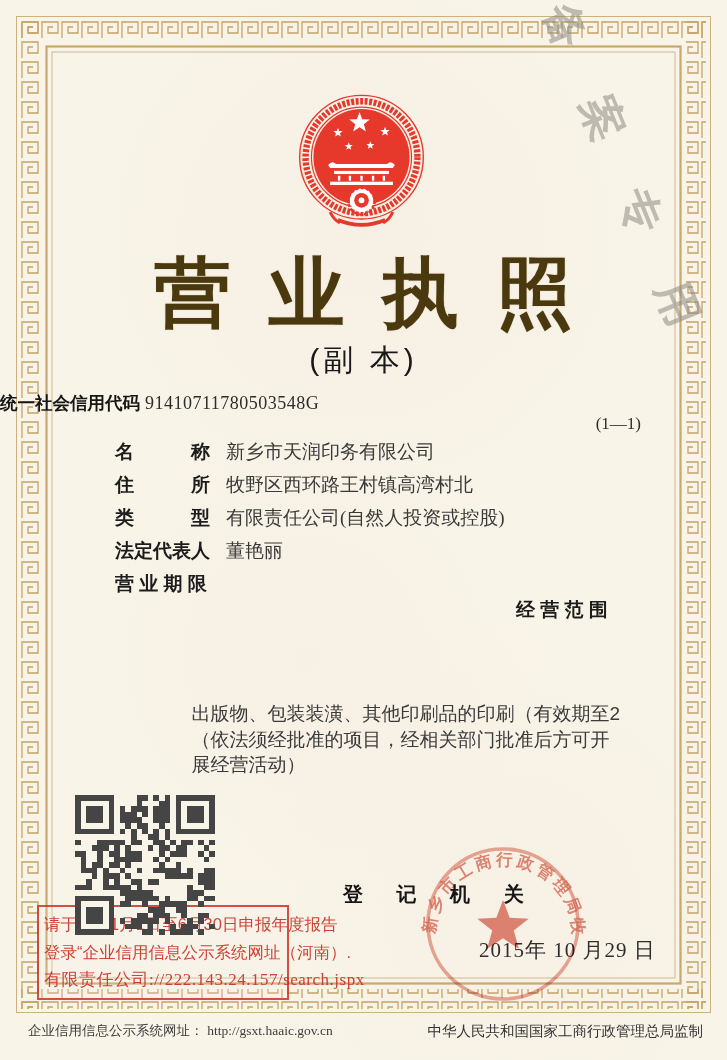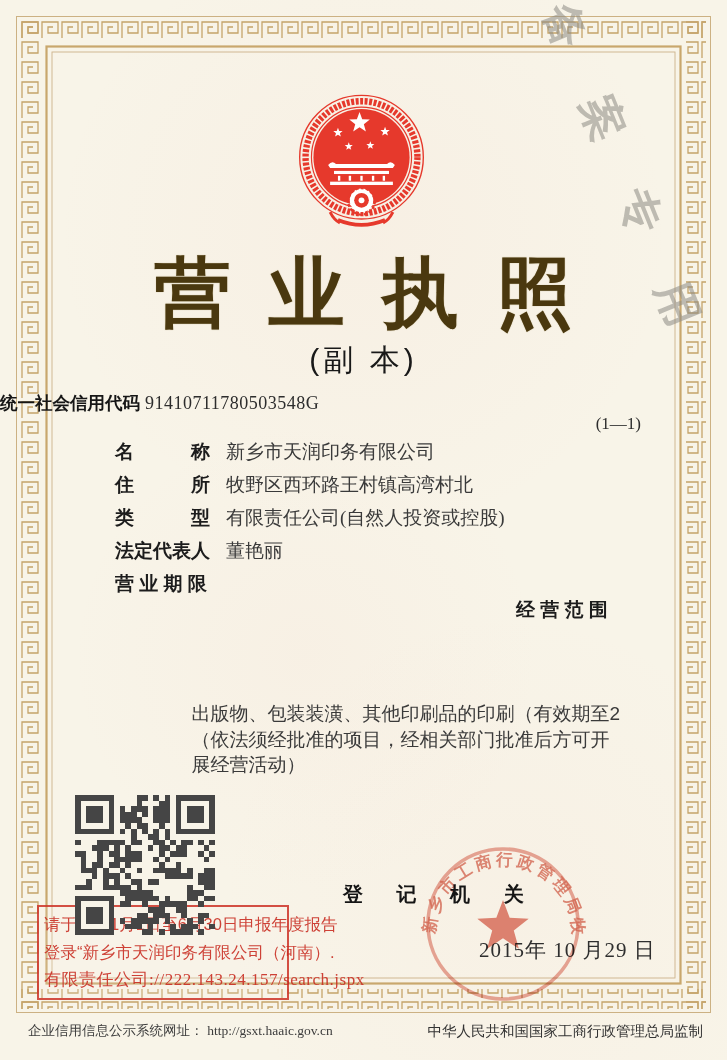--- a/index.html
+++ b/index.html
@@ -405,21 +405,21 @@
         <rect x="17" y="24" width="1" height="1"></rect>
         <rect x="18" y="24" width="1" height="1"></rect>
         <rect x="19" y="24" width="1" height="1"></rect>
         <rect x="20" y="24" width="1" height="1"></rect>
         <rect x="22" y="24" width="1" height="1"></rect>
       </g>
     </svg>
 
   <div class="stamp abs">
     <div class="sline">请于每年1月1日至6月30日申报年度报告</div>
-    <div class="sline">登录“新乡市天润印务有限公司（河南）.</div>
+    <div class="sline">登录“企业信用信息公示系统网址（河南）.</div>
     <div class="sline url">有限责任公司://222.143.24.157/search.jspx</div>
   </div>
 
   <div class="registrar abs">登 记 机 关</div>
 
   <svg class="seal abs" width="182" height="182" viewBox="0 0 182 182" aria-hidden="true">
     <defs>
       <path id="sealArc" d="M 24,114 A 69,69 0 1 1 160,114" fill="none"></path>
     </defs>
     <circle cx="91" cy="92" r="75" fill="none" stroke="rgba(216,92,72,0.62)" stroke-width="3.6"></circle>

